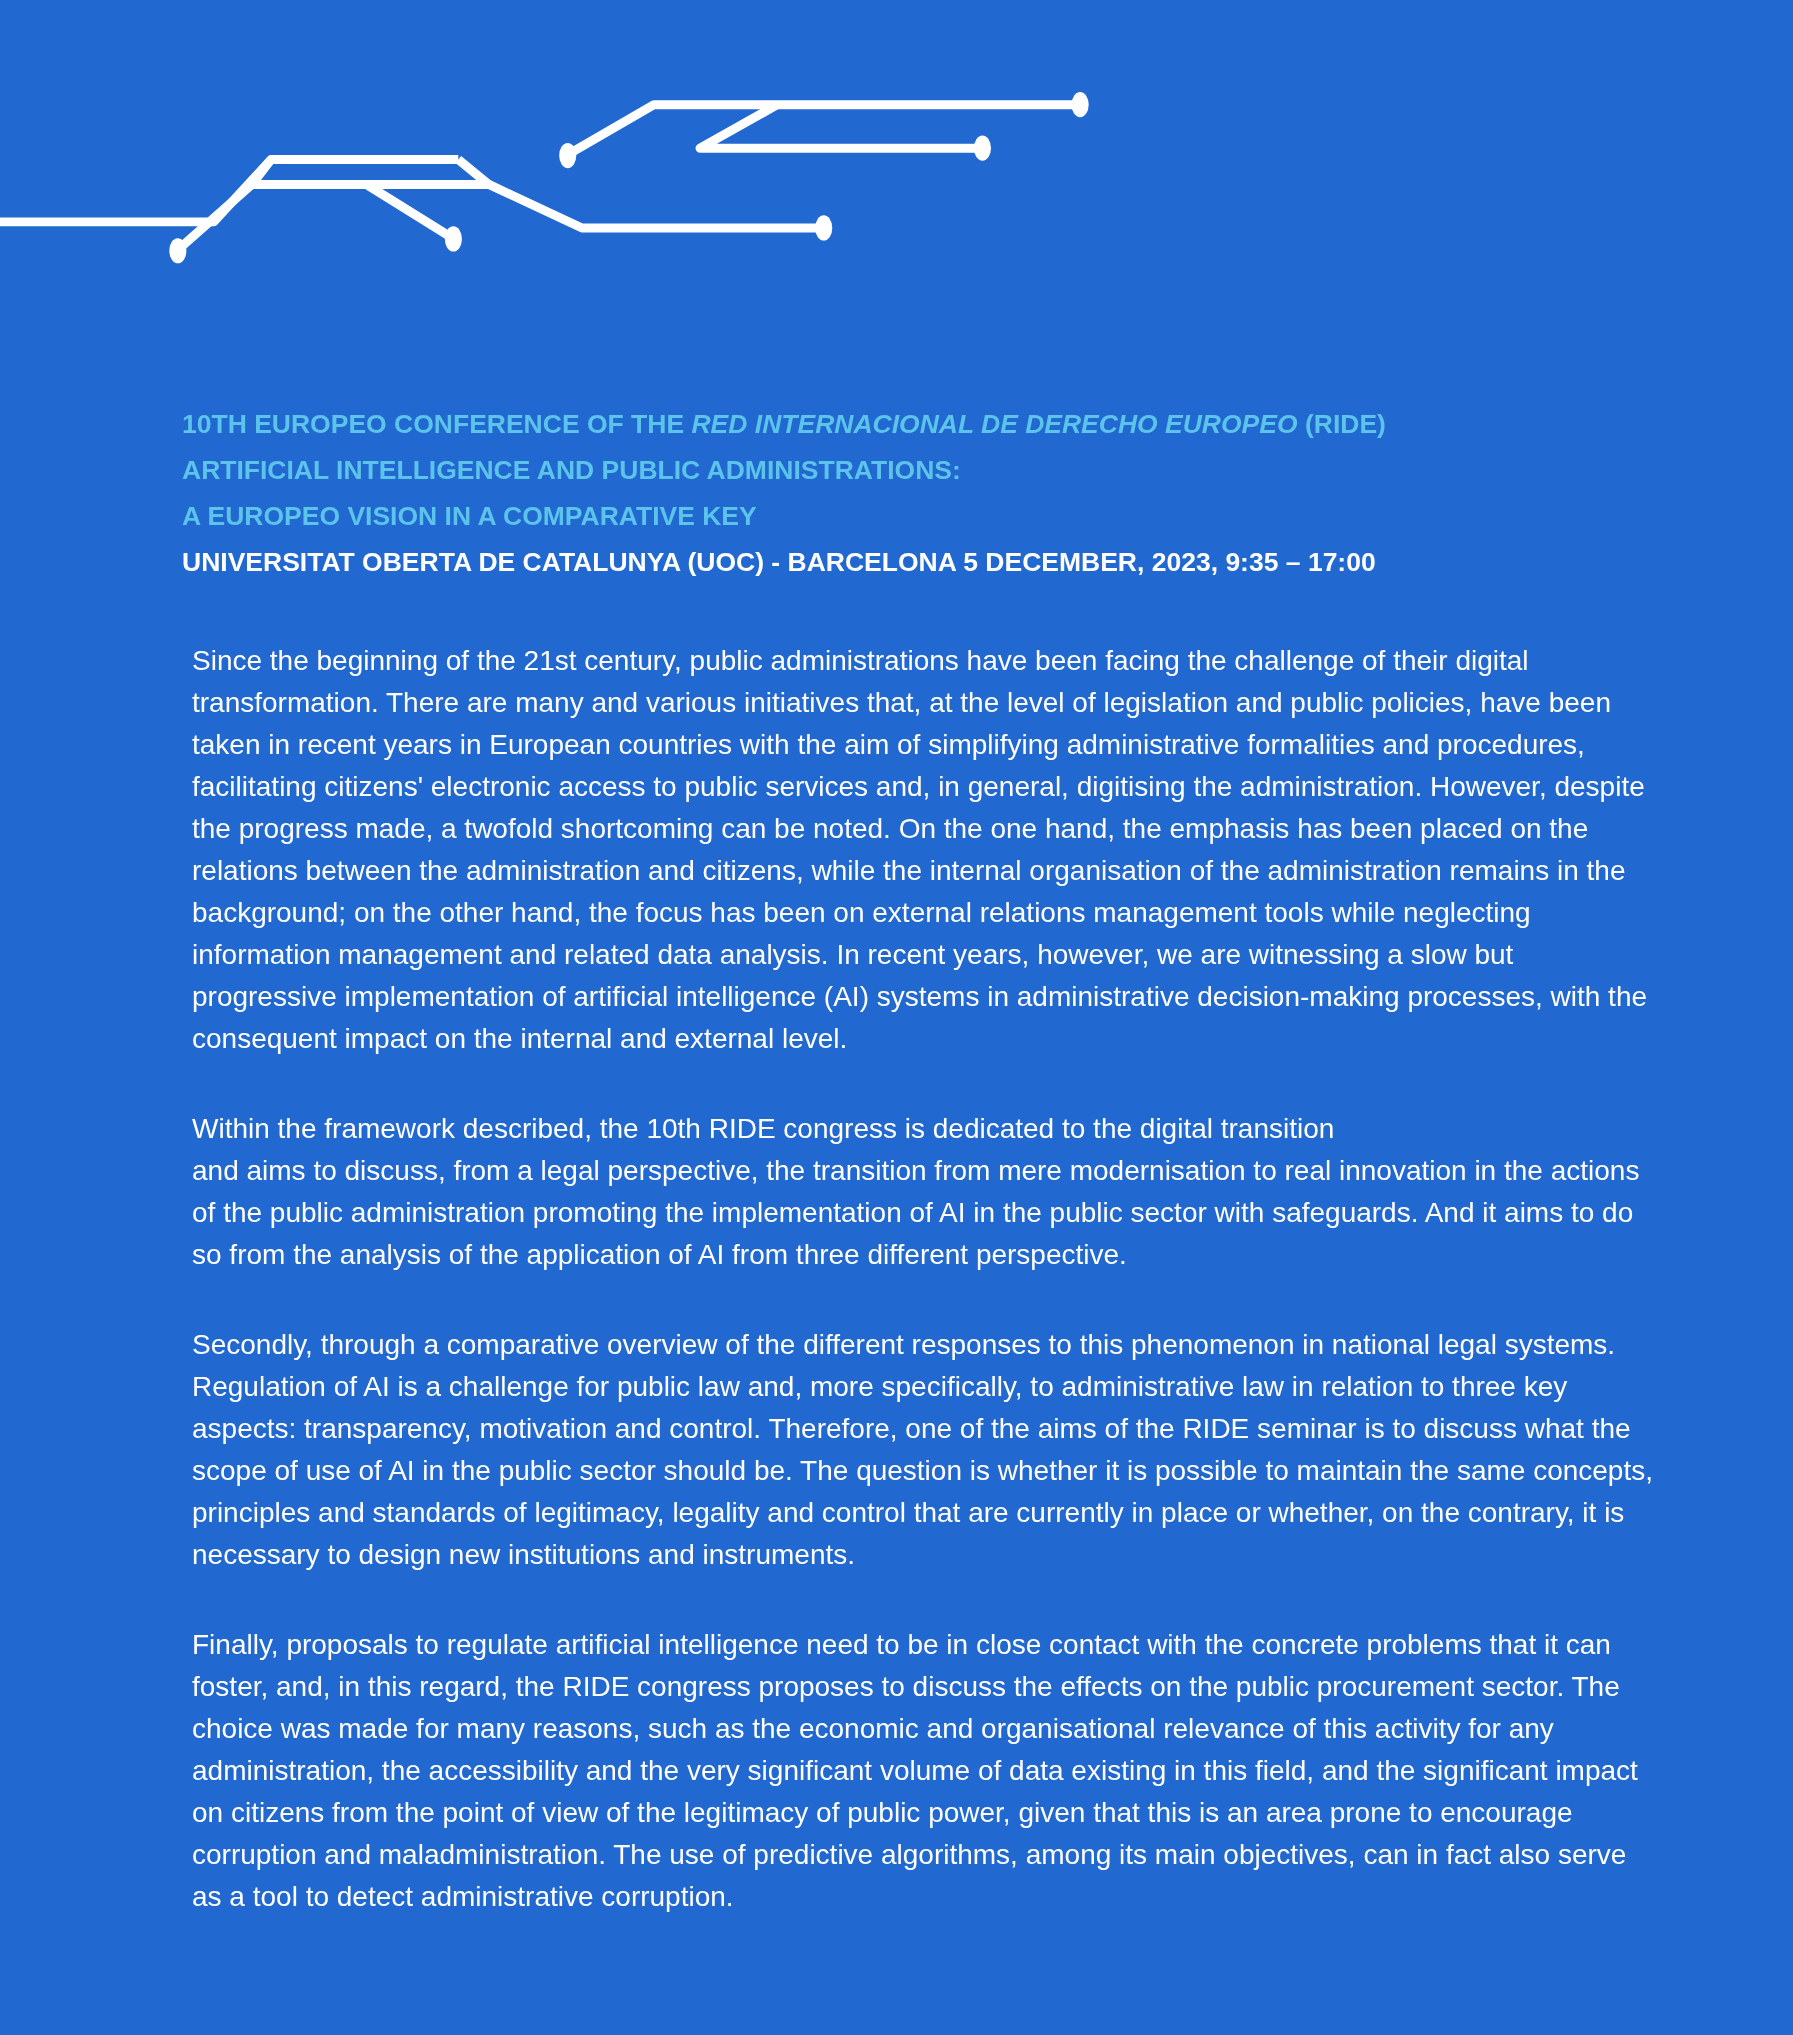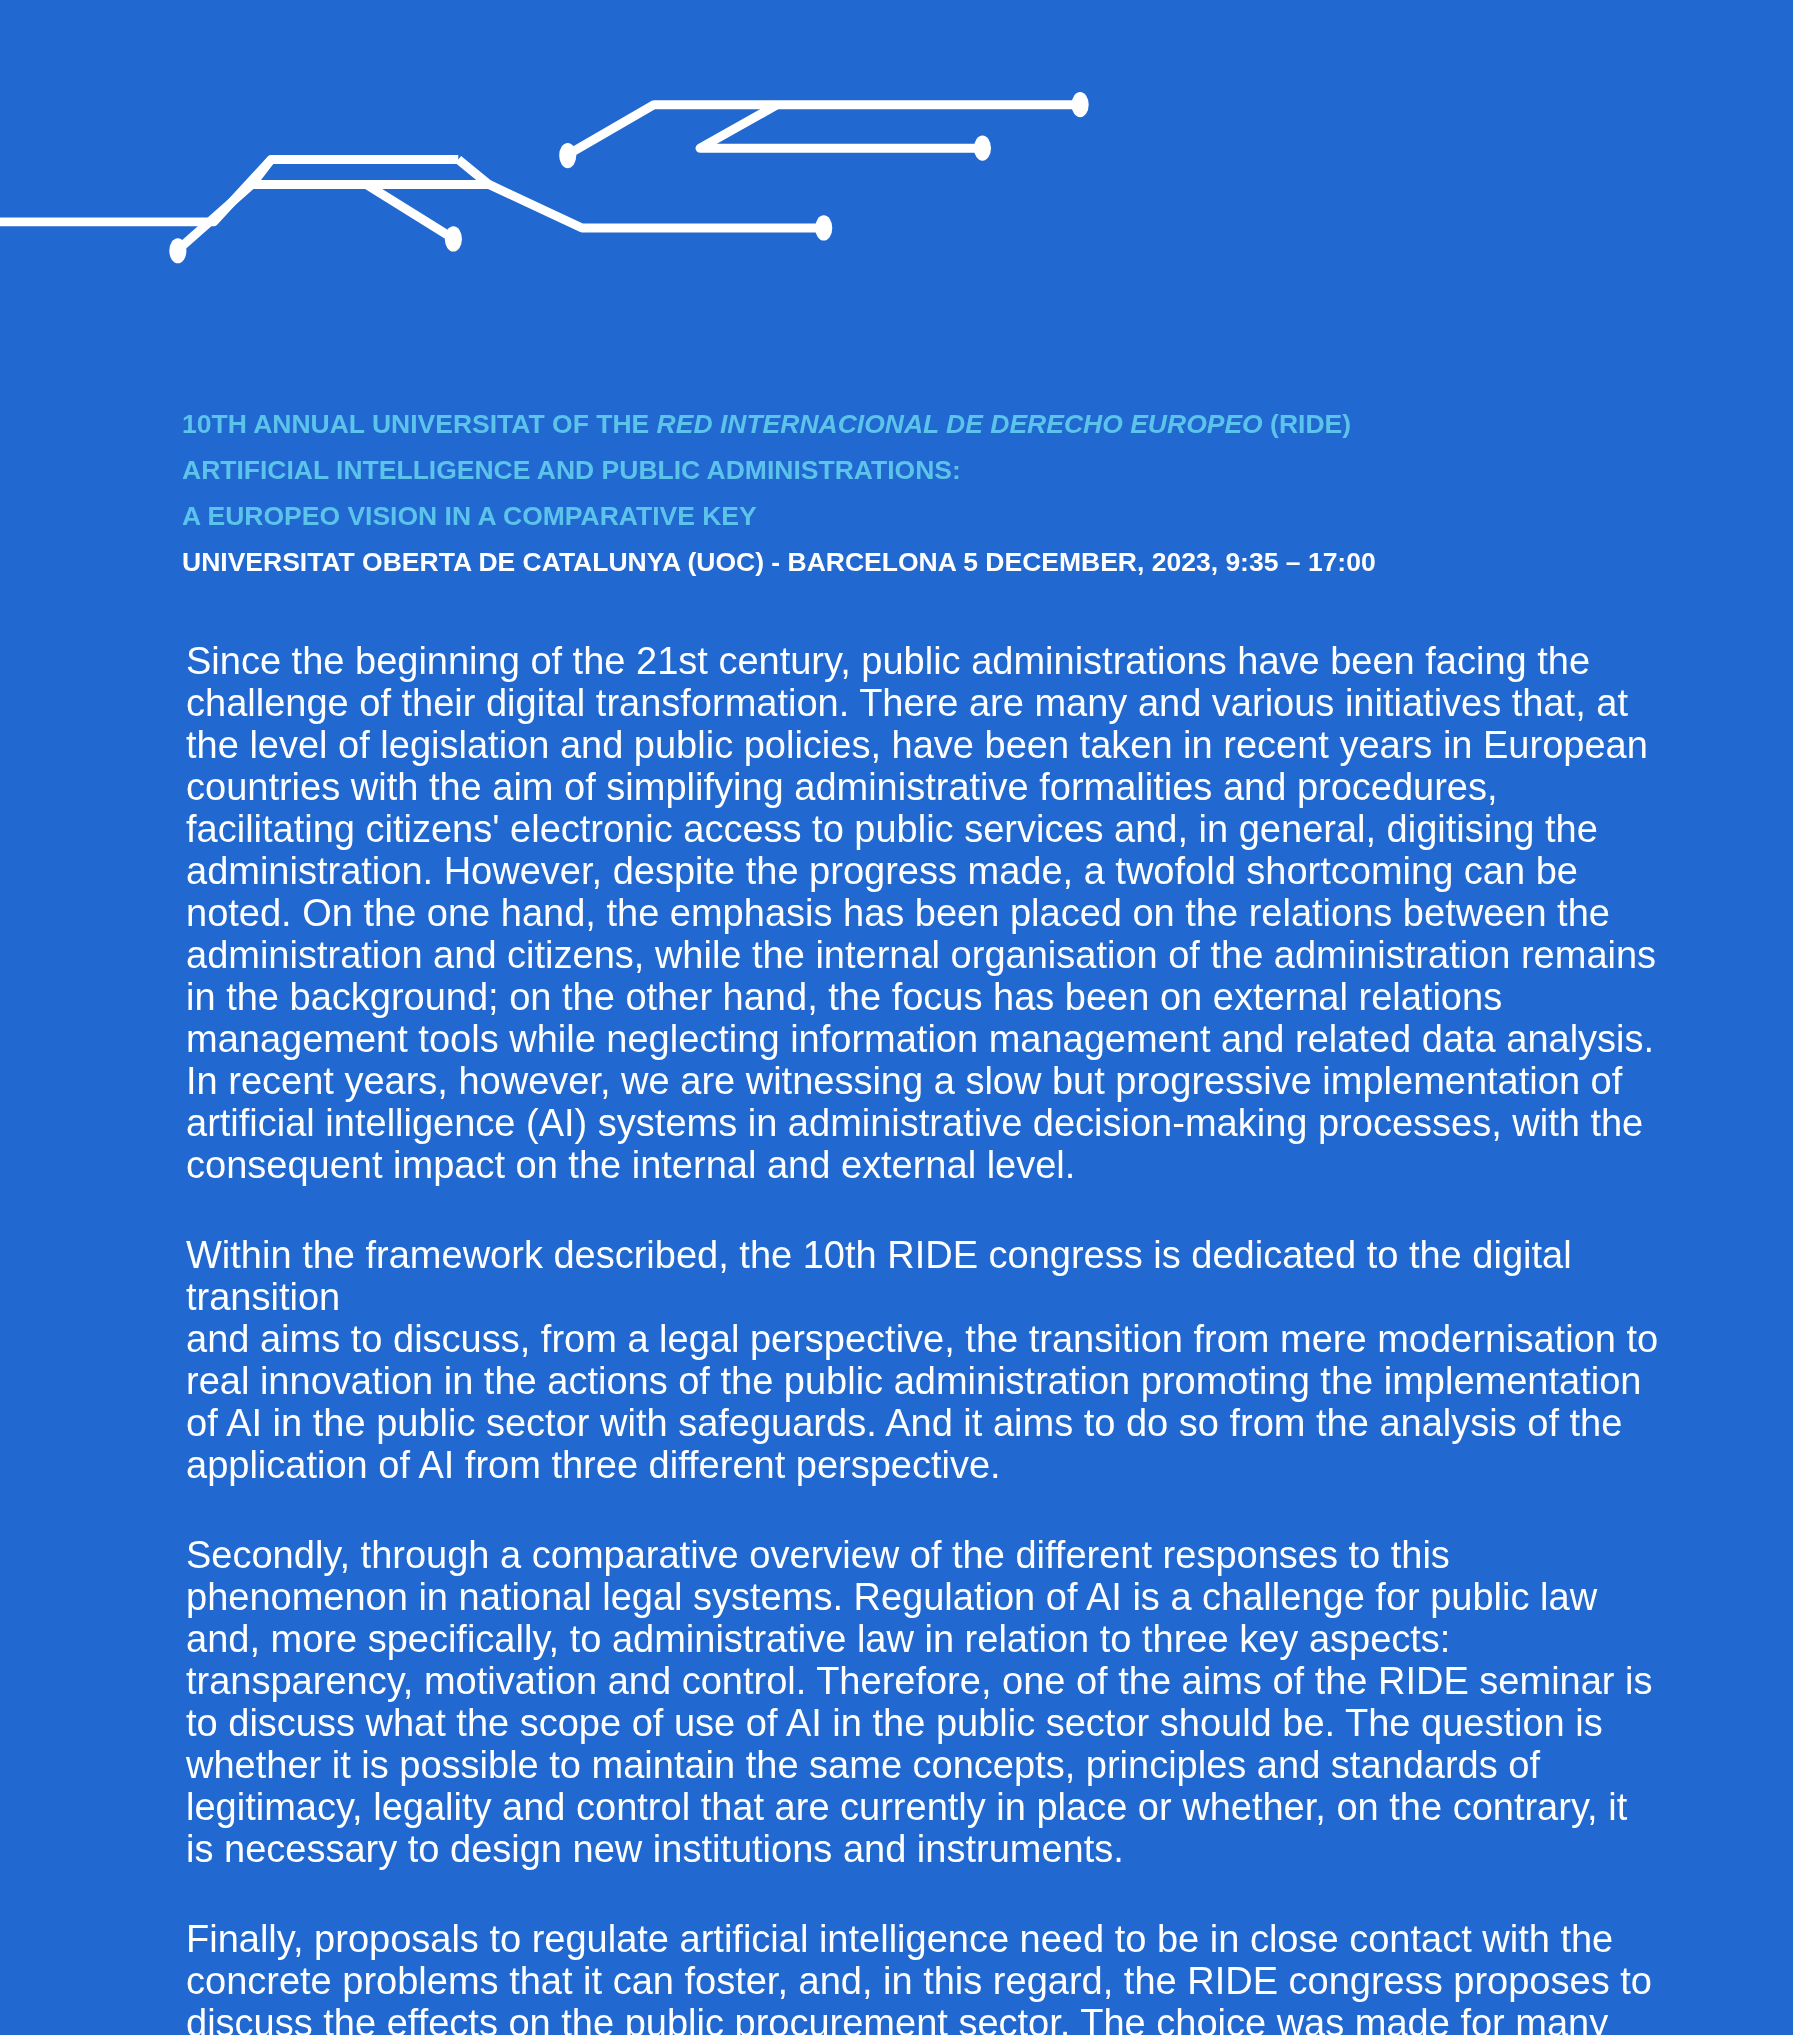--- a/index.html
+++ b/index.html
@@ -20,21 +20,21 @@
   .deco ellipse{fill:#FFFFFF;}
   .content{position:absolute;left:182px;top:401px;width:1478px;}
   .head-line{
     font-weight:700;font-size:26.5px;line-height:46px;
     color:var(--heading);letter-spacing:0;
   }
   .head-line.white{color:var(--text);}
   .head-italic{font-style:italic;margin-top:43px;}
   .body-copy{margin-top:55px;}
   .para{
-    font-size:38px;line-height:42px;margin:0 0 48px 4px;
+    font-size:28px;line-height:42px;margin:0 0 48px 10px;
     color:var(--text);white-space:pre-wrap;
   }
 </style>
 </head>
 <body>
 
 <svg class="deco" viewBox="0 0 2720 700" aria-hidden="true">
   <path d="M0,545 L525,545 L666,392 L1126,392"></path>
   <path d="M666,392 L619,453 L1201,453 L1126,392"></path>
   <path d="M619,453 L437,614"></path>
@@ -46,21 +46,21 @@
   <ellipse cx="2654" cy="257" rx="21" ry="31"></ellipse>
   <ellipse cx="2414" cy="364" rx="21" ry="31"></ellipse>
   <ellipse cx="2024" cy="560" rx="21" ry="31"></ellipse>
   <ellipse cx="437" cy="616" rx="21" ry="31"></ellipse>
   <ellipse cx="1114" cy="587" rx="21" ry="31"></ellipse>
 </svg>
 
 <div class="content">
 
   <div>
-    <div class="head-line"><span>10TH ANNUAL UNIVERSITAT OF THE </span><span class="head-italic">RED INTERNACIONAL DE DERECHO EUROPEO</span><span> (RIDE)</span></div>
+    <div class="head-line"><span>10TH EUROPEO CONFERENCE OF THE </span><span class="head-italic">RED INTERNACIONAL DE DERECHO EUROPEO</span><span> (RIDE)</span></div>
     <div class="head-line">ARTIFICIAL INTELLIGENCE AND PUBLIC ADMINISTRATIONS:</div>
     <div class="head-line">A EUROPEO VISION IN A COMPARATIVE KEY</div>
     <div class="head-line white">UNIVERSITAT OBERTA DE CATALUNYA (UOC) - BARCELONA 5 DECEMBER, 2023, 9:35 – 17:00</div>
   </div>
 
   <div class="body-copy">
     <p class="para">Since the beginning of the 21st century, public administrations have been facing the challenge of their digital transformation. There are many and various initiatives that, at the level of legislation and public policies, have been taken in recent years in European countries with the aim of simplifying administrative formalities and procedures, facilitating citizens' electronic access to public services and, in general, digitising the administration. However, despite the progress made, a twofold shortcoming can be noted. On the one hand, the emphasis has been placed on the relations between the administration and citizens, while the internal organisation of the administration remains in the background; on the other hand, the focus has been on external relations management tools while neglecting information management and related data analysis. In recent years, however, we are witnessing a slow but progressive implementation of artificial intelligence (AI) systems in administrative decision-making processes, with the consequent impact on the internal and external level.</p>
     <p class="para">Within the framework described, the 10th RIDE congress is dedicated to the digital transition
 and aims to discuss, from a legal perspective, the transition from mere modernisation to real innovation in the actions of the public administration promoting the implementation of AI in the public sector with safeguards. And it aims to do so from the analysis of the application of AI from three different perspective.</p>
     <p class="para">Secondly, through a comparative overview of the different responses to this phenomenon in national legal systems. Regulation of AI is a challenge for public law and, more specifically, to administrative law in relation to three key aspects: transparency, motivation and control. Therefore, one of the aims of the RIDE seminar is to discuss what the scope of use of AI in the public sector should be. The question is whether it is possible to maintain the same concepts, principles and standards of legitimacy, legality and control that are currently in place or whether, on the contrary, it is necessary to design new institutions and instruments.</p>

